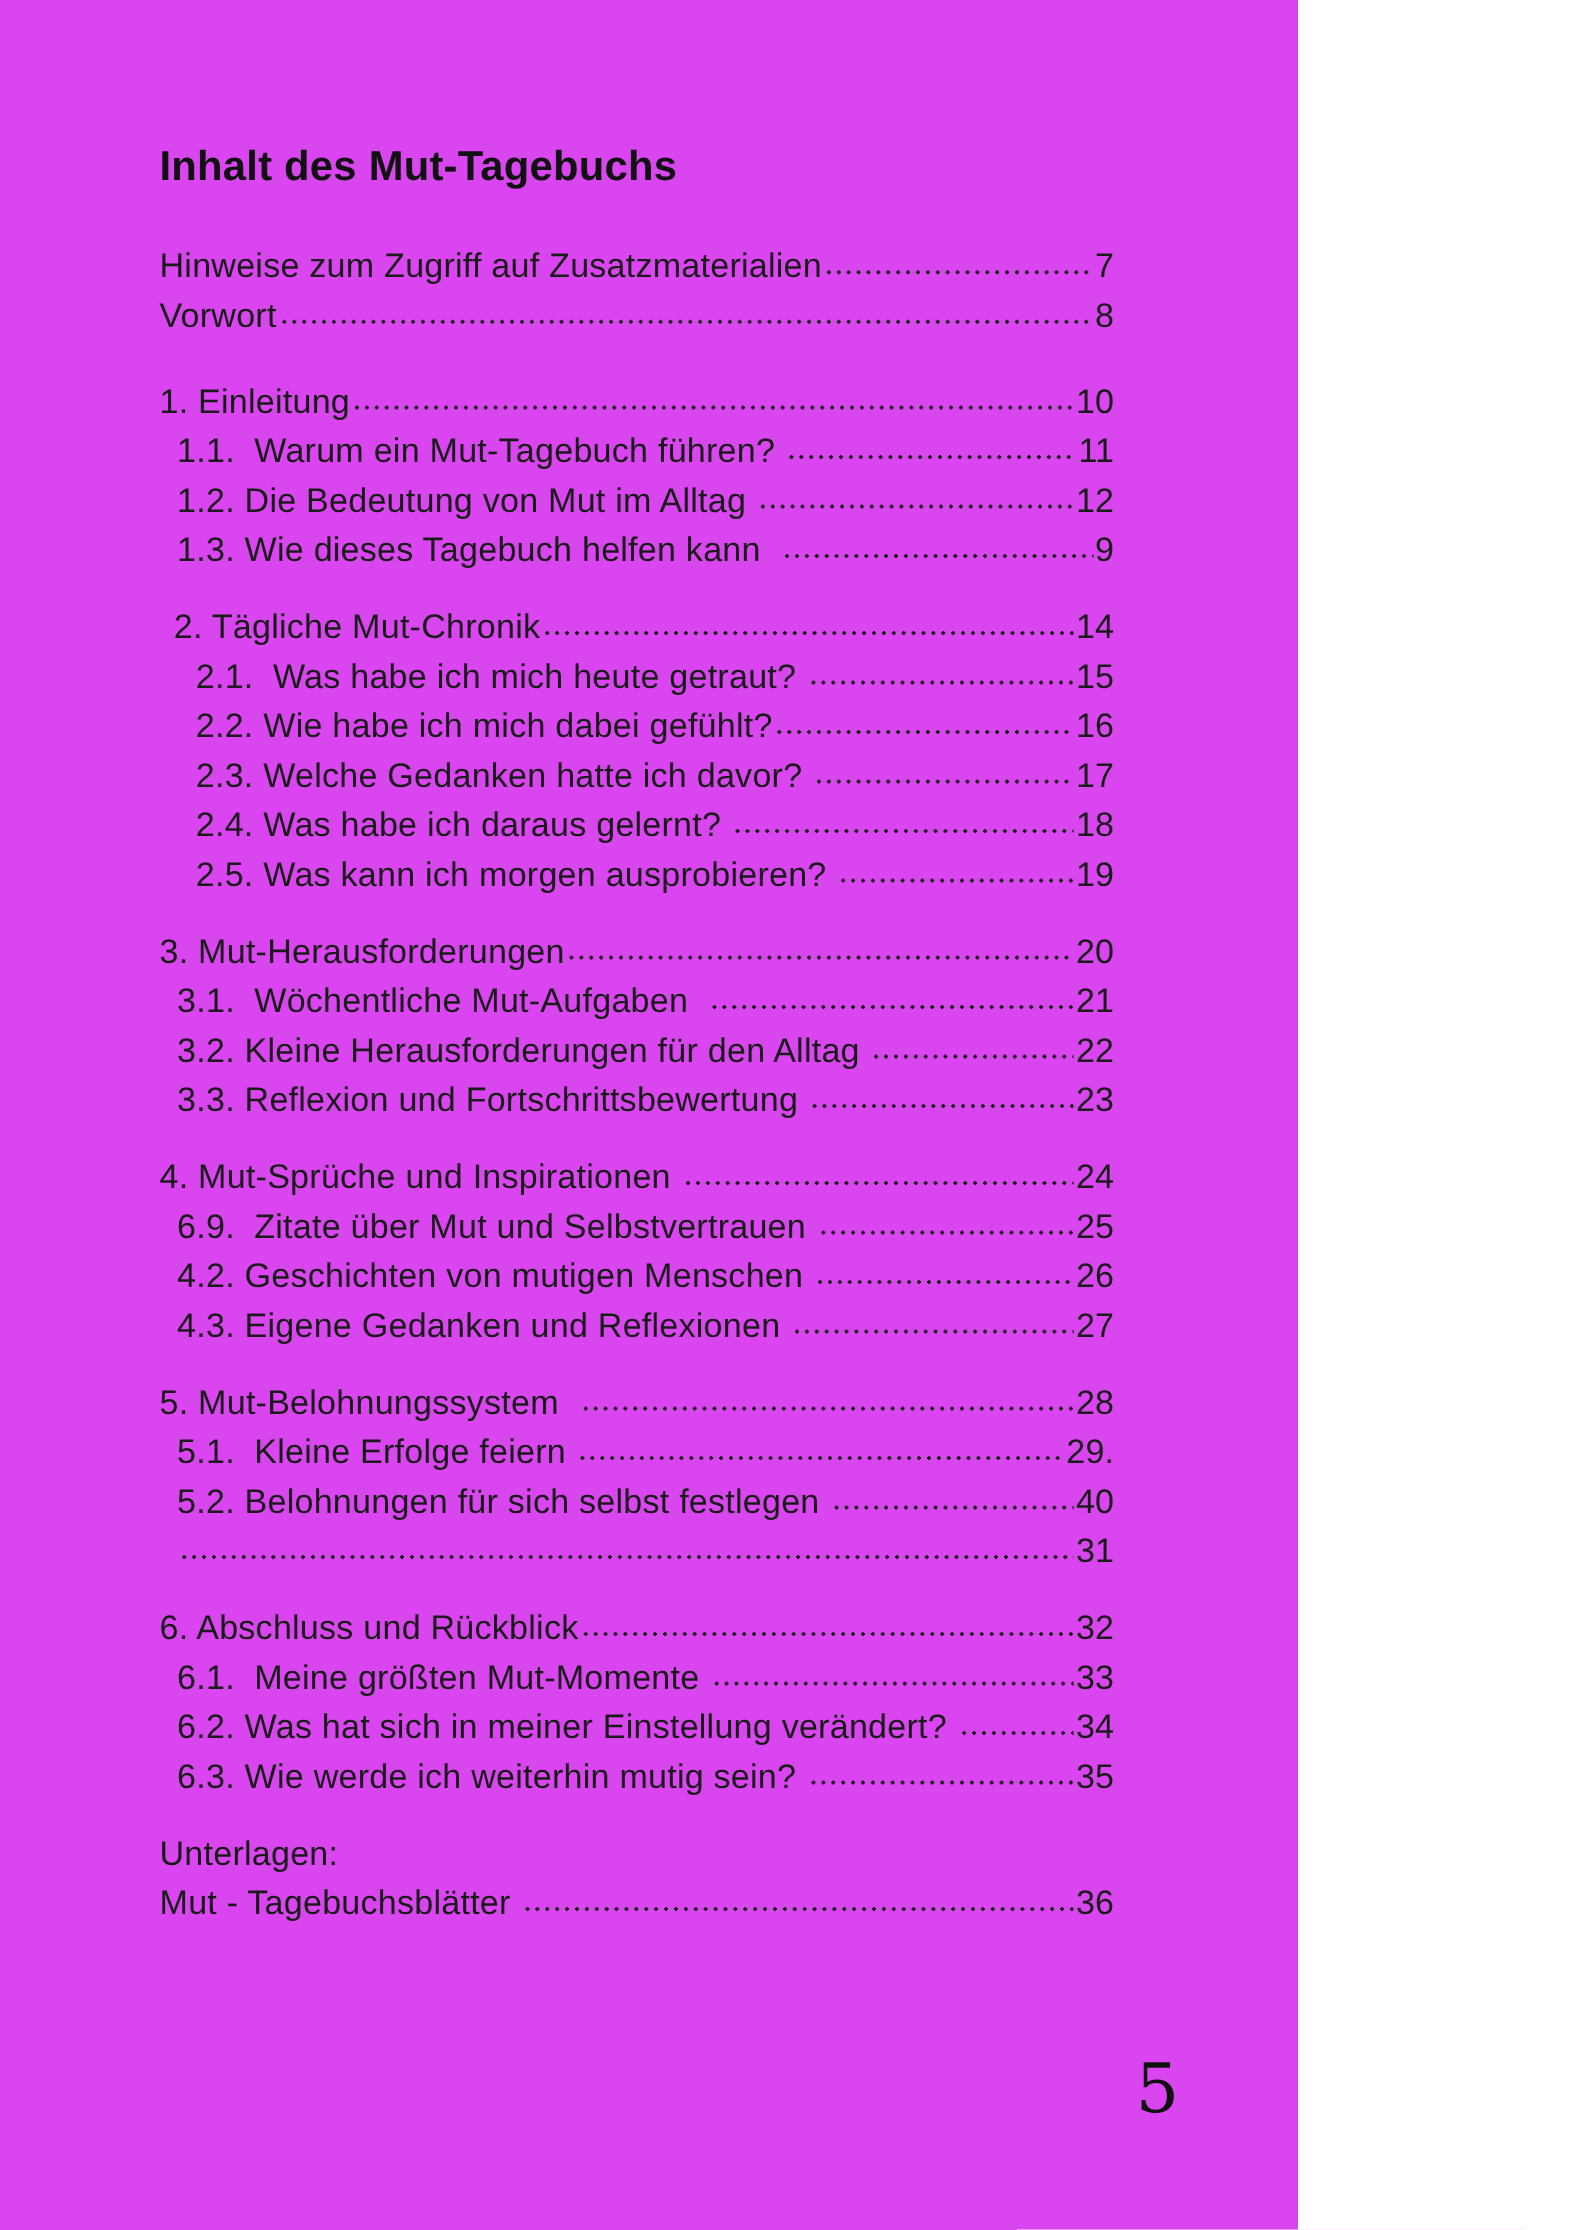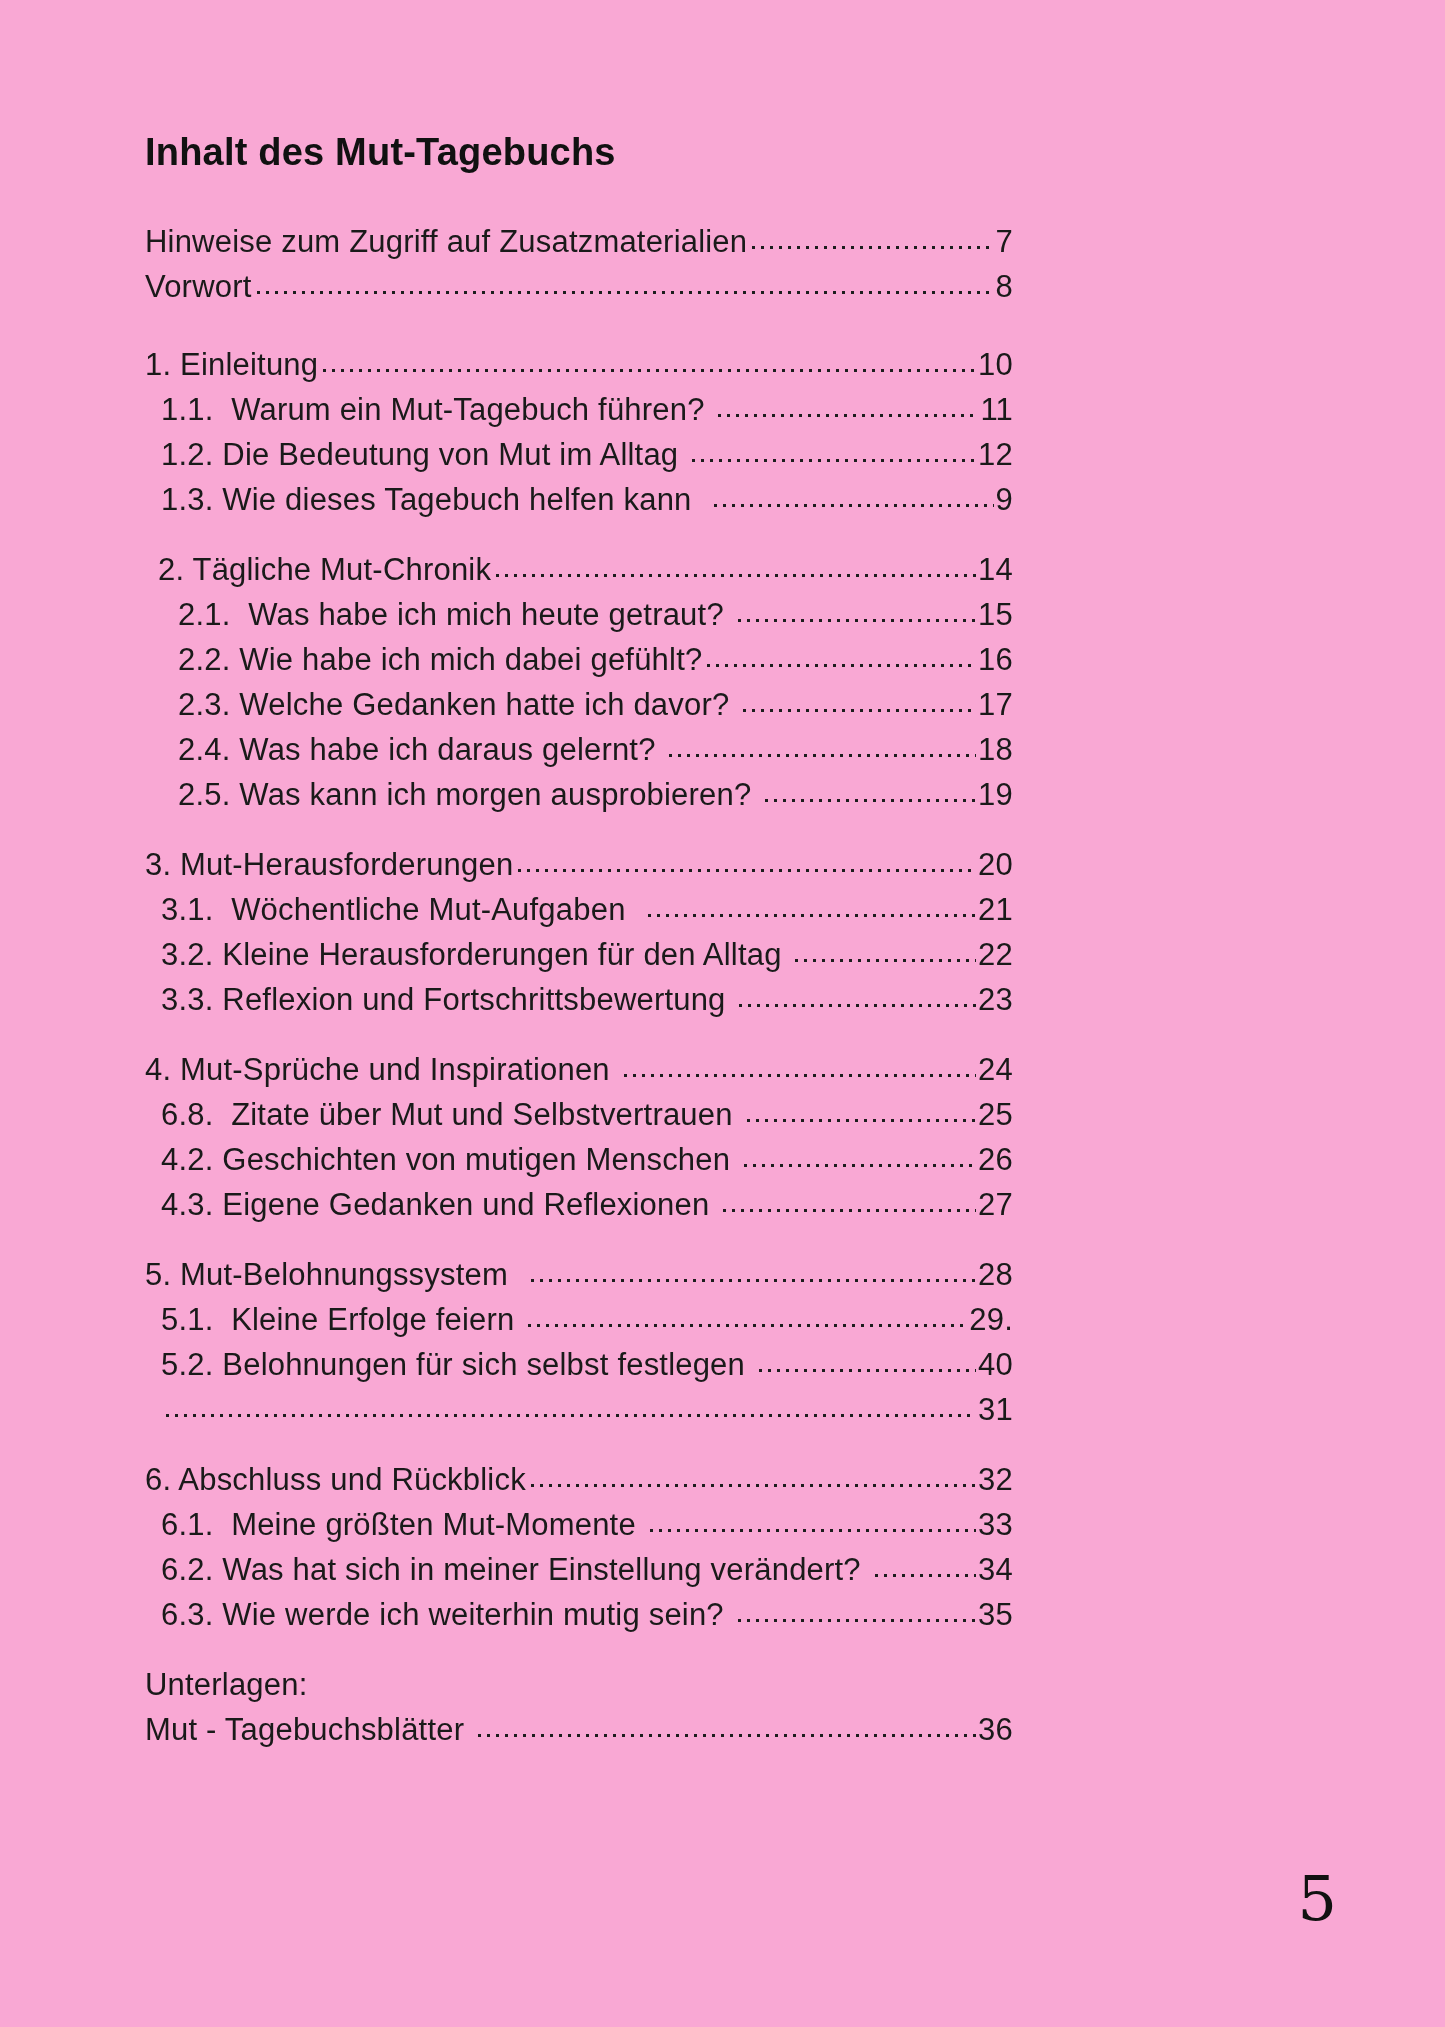--- a/index.html
+++ b/index.html
@@ -1,20 +1,20 @@
 <!DOCTYPE html>
 <html><head>
 <meta charset="utf-8">
 <title>Inhalt des Mut-Tagebuchs</title>
 <style>
   html,body{margin:0;padding:0;background:#ffffff;}
   .page{
     position:relative;
-    width:1445px;height:2027px;
-    background:#f9a8d4;
+    width:1180px;height:2027px;
+    background:#d946ef;
     font-family:"Liberation Sans",sans-serif;
     color:#1a1a1a;
     overflow:hidden;
   }
   .content{
     position:absolute;left:145px;top:0;width:868px;
   }
   .title{
     margin:128px 0 0 0;
     font-size:38px;line-height:48px;
@@ -150,21 +150,21 @@
       </div>
     </div>
 
     <div class="block">
       <div class="row head">
         <span class="lbl">4. Mut-Sprüche und Inspirationen </span>
         <span class="dots"></span>
         <span class="pg">24</span>
       </div>
       <div class="row sub">
-        <span class="lbl">6.8.  Zitate über Mut und Selbstvertrauen </span>
+        <span class="lbl">6.9.  Zitate über Mut und Selbstvertrauen </span>
         <span class="dots"></span>
         <span class="pg">25</span>
       </div>
       <div class="row sub">
         <span class="lbl">4.2. Geschichten von mutigen Menschen </span>
         <span class="dots"></span>
         <span class="pg">26</span>
       </div>
       <div class="row sub">
         <span class="lbl">4.3. Eigene Gedanken und Reflexionen </span>

